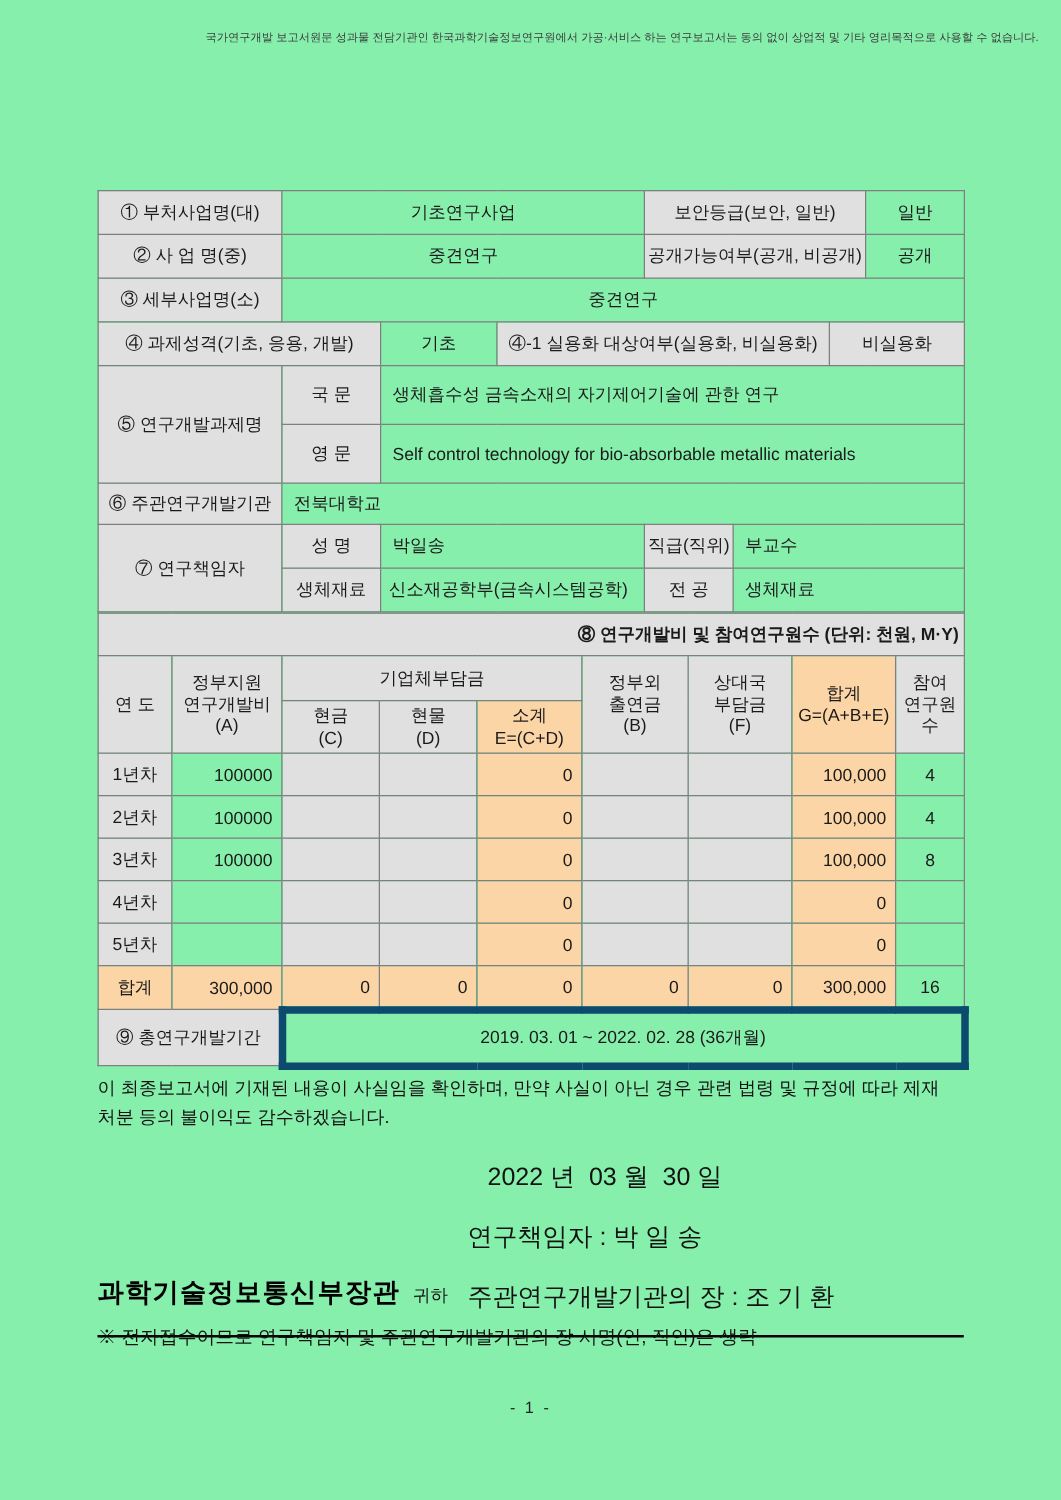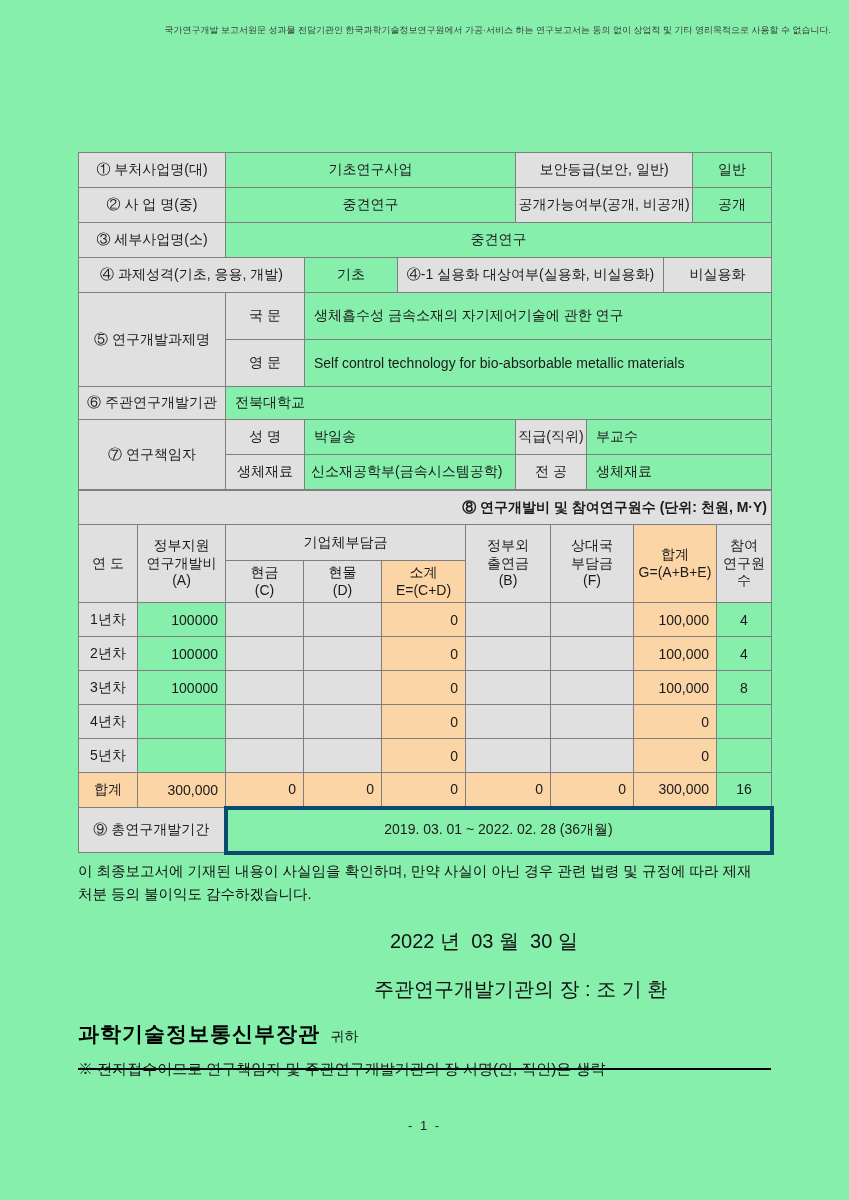--- a/index.html
+++ b/index.html
@@ -15,21 +15,21 @@
   table{border-collapse:collapse;table-layout:fixed;width:693px;}
   td{border:1px solid #7f7f7f;font-size:14px;color:#1a1a1a;padding:0 4px;
      overflow:hidden;vertical-align:middle;}
   .gray{background:#e0e0e0;}
   .orange{background:#fbd5a5;}
   .ctr{text-align:center;}
   .lft{text-align:left;padding-left:9px;}
   .num{text-align:right;padding-right:7px;}
   .pre{white-space:pre-line;line-height:1.25;}
   .band{font-weight:bold;text-align:right;}
-  .thick{border:4px solid #0c4a6e;}
+  .thick{border:6px solid #0c4a6e;}
   .decl{position:absolute;top:860px;left:78px;width:695px;font-size:14.5px;
     line-height:1.6;white-space:pre-line;color:#111;}
   .sign-block{position:absolute;left:374px;top:928px;font-size:20px;color:#111;}
   .sign-date{padding-left:16px;white-space:pre;}
   .sign-pi{margin-top:21px;}
   .sign-head{margin-top:21px;}
   .recipient-line{position:absolute;left:78px;top:1020px;width:693px;
     border-bottom:2px solid #000;padding-bottom:20px;}
   .recipient-name{font-size:21px;font-weight:bold;color:#000;letter-spacing:1px;}
   .recipient-suffix{font-size:14px;color:#111;margin-left:6px;}
@@ -224,20 +224,21 @@
       </tr>
     </tbody>
       </table>
   </div>
 
   <div class="decl">이 최종보고서에 기재된 내용이 사실임을 확인하며, 만약 사실이 아닌 경우 관련 법령 및 규정에 따라 제재
 처분 등의 불이익도 감수하겠습니다.</div>
 
   <div class="sign-block">
     <div class="sign-date">2022 년  03 월  30 일</div>
+    <div class="sign-pi">연구책임자 : 박 일 송</div>
     <div class="sign-head">주관연구개발기관의 장 : 조 기 환</div>
   </div>
 
   <div class="recipient-line">
     <span class="recipient-name">과학기술정보통신부장관</span>
     <span class="recipient-suffix">귀하</span>
   </div>
 
   <div class="footnote">※ 전자접수이므로 연구책임자 및 주관연구개발기관의 장 서명(인, 직인)은 생략</div>
 

